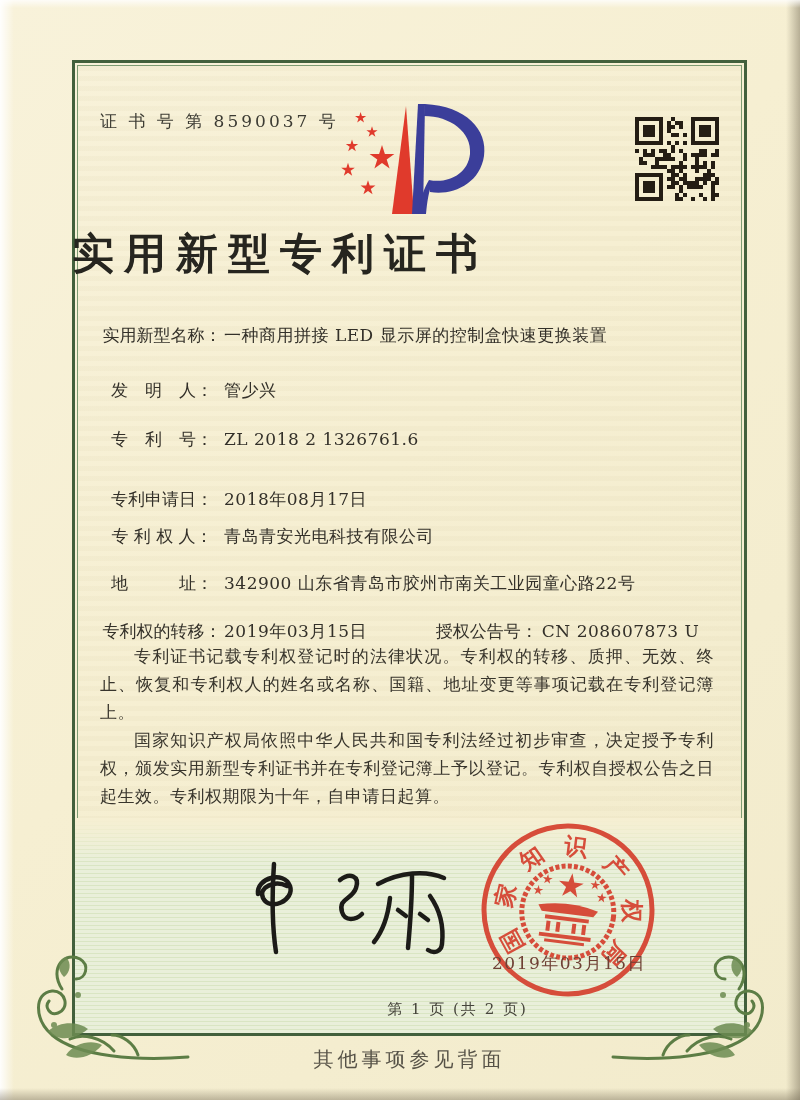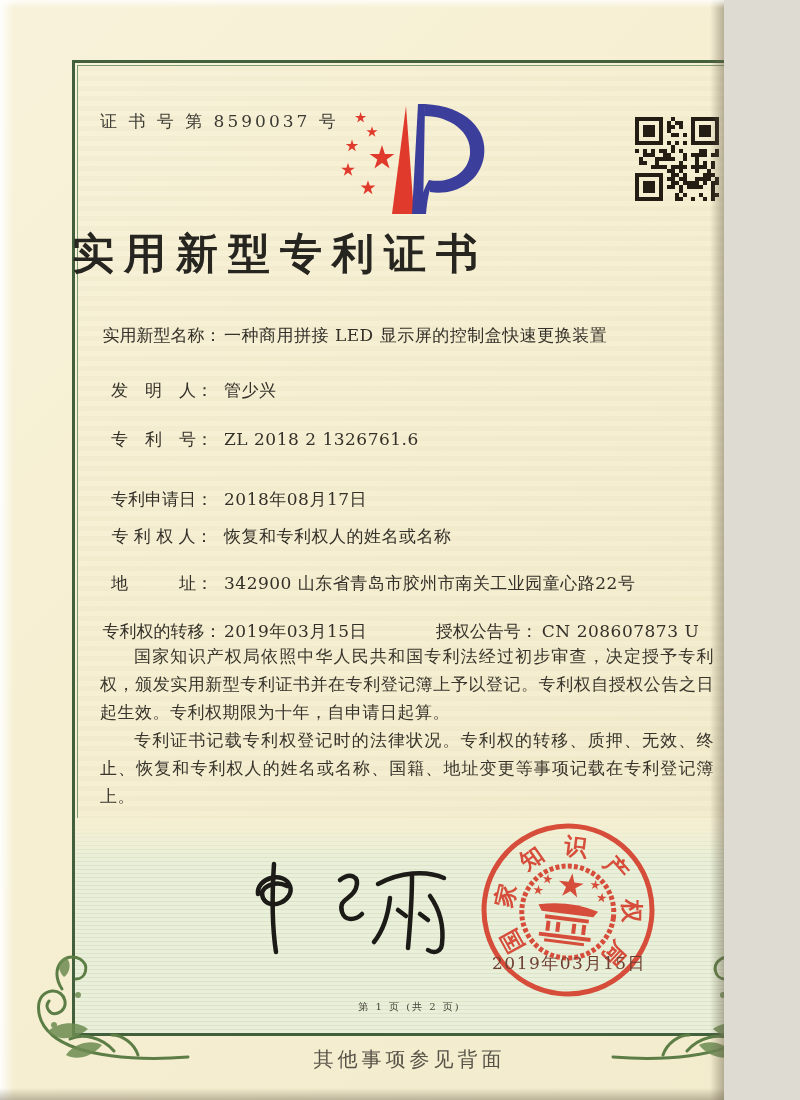--- a/index.html
+++ b/index.html
@@ -1,16 +1,16 @@
 <!DOCTYPE html>
 <html><head>
 <meta charset="utf-8">
 <style>
   html,body{margin:0;padding:0;background:#dedbd2;}
-  #page{position:relative;width:724px;height:1100px;overflow:hidden;
+  #page{position:relative;width:800px;height:1100px;overflow:hidden;
         font-family:"DejaVu Serif","Liberation Serif",serif;
         background:linear-gradient(135deg,#f8f2da 0%,#f6efd2 45%,#f2ebcc 100%);}
   
   .edge{position:absolute;pointer-events:none;}
   .edge-left{left:0;top:0;bottom:0;width:14px;background:linear-gradient(90deg,rgba(255,255,255,.95),rgba(255,255,255,0));}
   .edge-right{right:0;top:0;bottom:0;width:14px;background:linear-gradient(270deg,rgba(105,95,75,.45),rgba(105,95,75,0));}
   .edge-bottom{left:0;right:0;bottom:0;height:12px;background:linear-gradient(0deg,rgba(105,95,75,.4),rgba(105,95,75,0));}
   .edge-top{left:0;right:0;top:0;height:8px;background:linear-gradient(180deg,rgba(255,255,255,.8),rgba(255,255,255,0));}
 
   
@@ -47,21 +47,21 @@
   .officials{position:absolute;left:118px;top:886px;font-size:19px;color:#2e2d26;line-height:34px;}
   .signature{position:absolute;left:222px;top:850px;width:245px;height:112px;}
 
   .seal{position:absolute;left:478px;top:820px;width:180px;height:180px;transform:rotate(7deg);opacity:.92;}
   .seal-border{position:absolute;inset:0;}
   .seal-char{position:absolute;left:50%;top:50%;width:26px;height:26px;margin:-13px 0 0 -13px;
              text-align:center;font-size:23px;font-weight:bold;color:#d5402e;line-height:26px;}
   .seal-date{position:absolute;left:492px;top:952px;font-size:17px;color:#6e4034;letter-spacing:1.5px;white-space:nowrap;}
 
   .page-info{position:absolute;left:72px;top:1000px;width:675px;text-align:center;
-             font-size:10px;color:#45443a;letter-spacing:2px;}
+             font-size:15px;color:#45443a;letter-spacing:2px;padding-left:48px;}
   .reverse-note{position:absolute;left:72px;top:1046px;width:675px;text-align:center;
              font-size:20px;color:#565247;letter-spacing:4px;}
 </style>
 </head>
 <body>
 
 <div id="page">
 
   <div class="frame">
     <div class="frame-inner"></div>
@@ -332,32 +332,32 @@
       <rect x="81" y="85" width="4" height="4" fill="#241d14"></rect>
     </svg>
 
   <div class="title">实用新型专利证书</div>
 
   <div class="fields">
     <div class="f-row" style="top:6px"><span class="f-label">实用新型名称：</span><span class="f-value">一种商用拼接 LED 显示屏的控制盒快速更换装置</span></div>
     <div class="f-row" style="top:61px"><span class="f-label">发　明　人：</span><span class="f-value">管少兴</span></div>
     <div class="f-row" style="top:110px"><span class="f-label">专　利　号：</span><span class="f-value">ZL 2018 2 1326761.6</span></div>
     <div class="f-row" style="top:170px"><span class="f-label">专利申请日：</span><span class="f-value">2018年08月17日</span></div>
-    <div class="f-row" style="top:207px"><span class="f-label">专 利 权 人：</span><span class="f-value">恢复和专利权人的姓名或名称</span></div>
+    <div class="f-row" style="top:207px"><span class="f-label">专 利 权 人：</span><span class="f-value">青岛青安光电科技有限公司</span></div>
     <div class="f-row" style="top:254px"><span class="f-label">地　　　址：</span><span class="f-value">342900 山东省青岛市胶州市南关工业园童心路22号</span></div>
     <div class="f-row" style="top:302px">
       <span class="f-label">专利权的转移：</span><span class="f-value">2019年03月15日</span>
       <span style="display:inline-block;width:54px"></span>
       <span class="f-label2">授权公告号：</span><span class="f-value">CN 208607873 U</span>
     </div>
   </div>
 
   <div class="paras">
+    <p>专利证书记载专利权登记时的法律状况。专利权的转移、质押、无效、终止、恢复和专利权人的姓名或名称、国籍、地址变更等事项记载在专利登记簿上。</p>
     <p>国家知识产权局依照中华人民共和国专利法经过初步审查，决定授予专利权，颁发实用新型专利证书并在专利登记簿上予以登记。专利权自授权公告之日起生效。专利权期限为十年，自申请日起算。</p>
-    <p>专利证书记载专利权登记时的法律状况。专利权的转移、质押、无效、终止、恢复和专利权人的姓名或名称、国籍、地址变更等事项记载在专利登记簿上。</p>
   </div>
 
 
   <svg class="signature" viewBox="0 0 245 112">
     <g fill="none" stroke="#1c1b18" stroke-width="4.5" stroke-linecap="round">
       <path d="M36,44 C34,28 62,20 68,36 C73,50 48,62 41,48 C36,37 53,30 65,36"></path>
       <path d="M52,14 C50,44 50,76 54,102"></path>
       <path d="M118,30 C128,22 138,26 134,38 C130,50 116,48 120,62 C123,72 134,70 140,64"></path>
       <path d="M156,34 C178,22 204,20 222,28"></path>
       <path d="M190,26 C190,50 188,76 186,98"></path>

